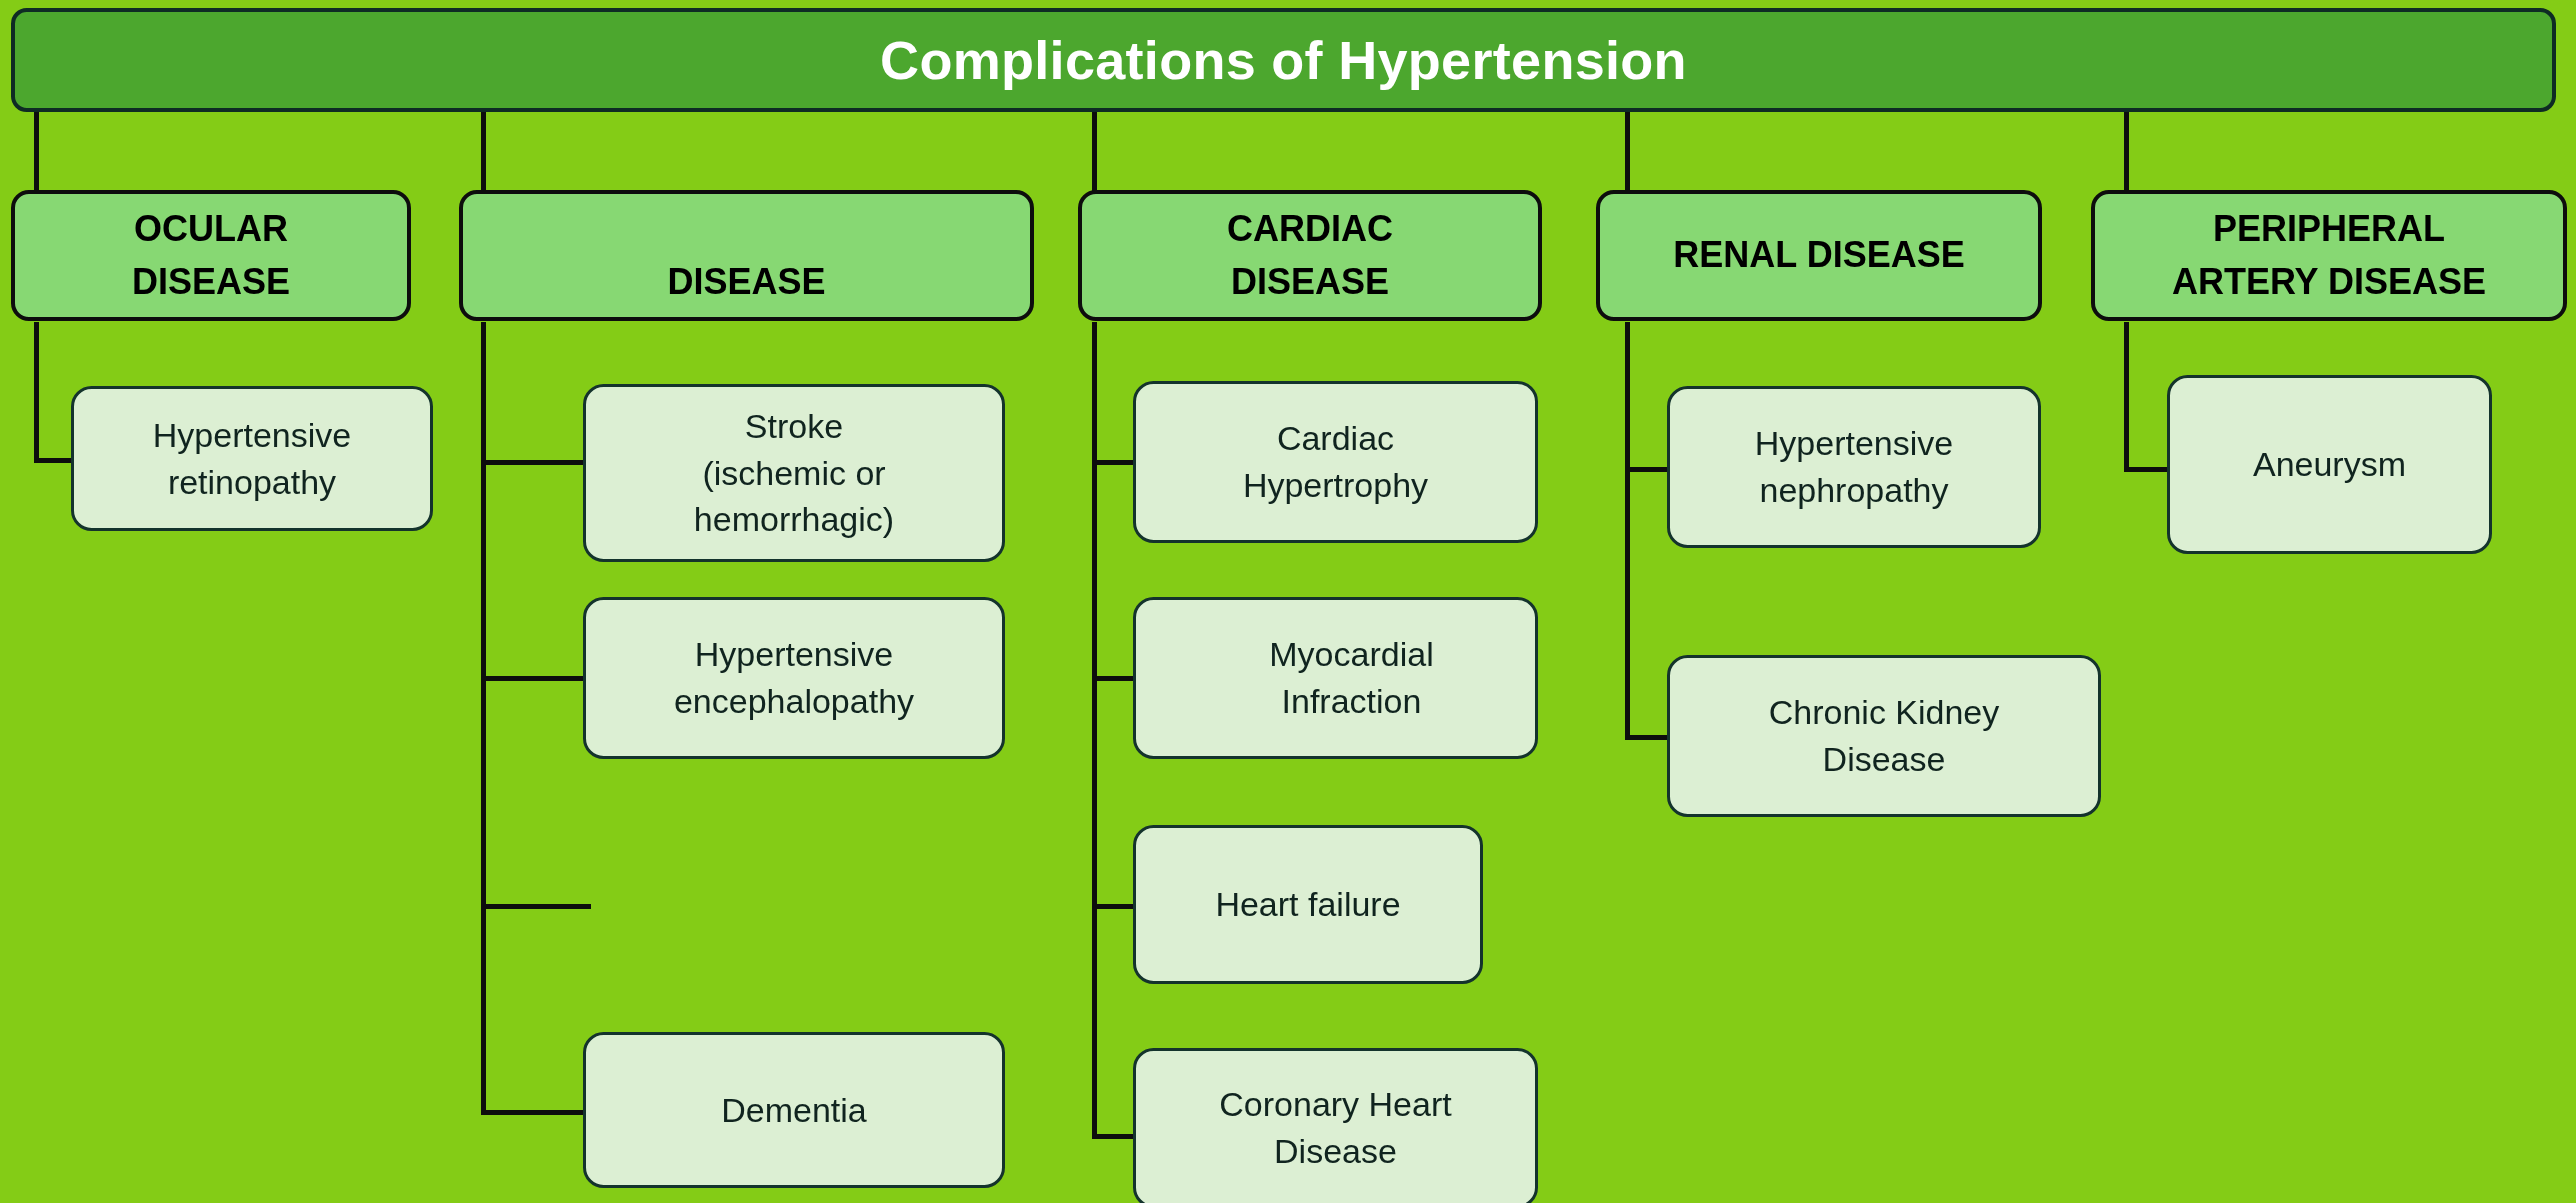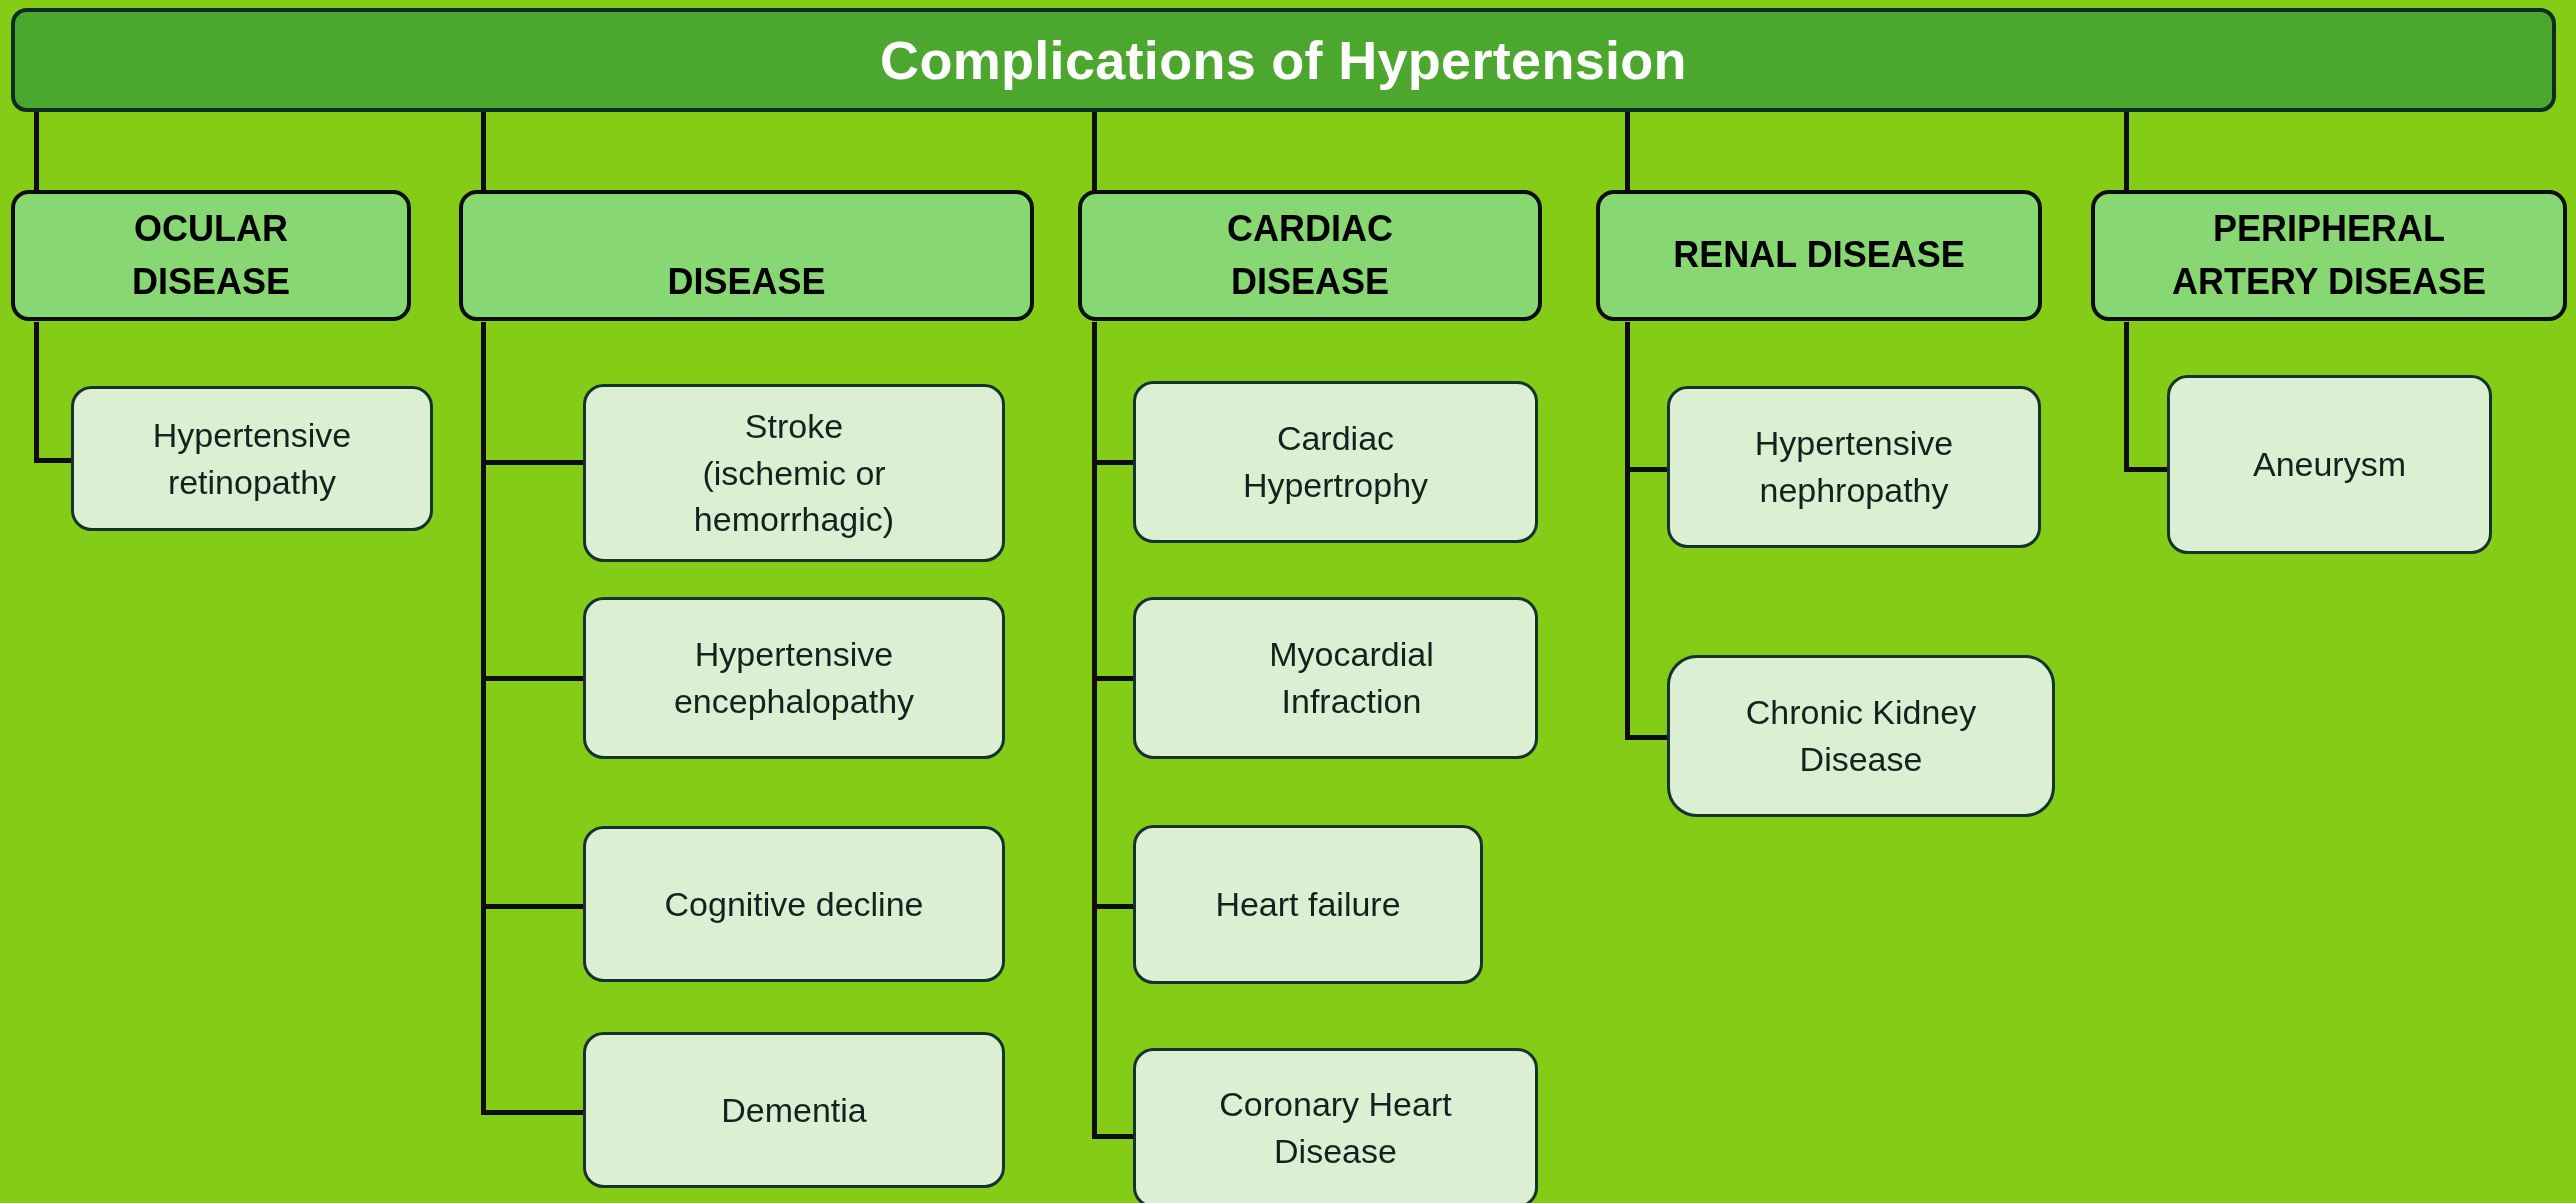--- a/index.html
+++ b/index.html
@@ -137,23 +137,20 @@
   <div class="leaf-box" style="left:583px; top:384px; width:422px; height:178px;">
     <span class="leaf-label"><span>Stroke</span><br><span>(ischemic or</span><br><span>hemorrhagic)</span></span>
   </div>
 
   <div class="line-h" style="left:481px; top:676px; width:110px;"></div>
   <div class="leaf-box" style="left:583px; top:597px; width:422px; height:162px;">
     <span class="leaf-label"><span>Hypertensive</span><br><span>encephalopathy</span></span>
   </div>
 
   <div class="line-h" style="left:481px; top:904px; width:110px;"></div>
-  <div class="leaf-box" style="left:583px; top:826px; width:422px; height:156px;">
-    <span class="leaf-label"><span>Cognitive decline</span></span>
-  </div>
 
   <div class="line-h" style="left:481px; top:1110px; width:110px;"></div>
   <div class="leaf-box" style="left:583px; top:1032px; width:422px; height:156px;">
     <span class="leaf-label"><span>Dementia</span></span>
   </div>
 
   <div class="line-v" style="left:1092px; top:322px; height:817px;"></div>
 
   <div class="line-h" style="left:1092px; top:460px; width:47px;"></div>
   <div class="leaf-box" style="left:1133px; top:381px; width:405px; height:162px;">
@@ -176,21 +173,21 @@
   </div>
 
   <div class="line-v" style="left:1625px; top:322px; height:418px;"></div>
 
   <div class="line-h" style="left:1625px; top:467px; width:48px;"></div>
   <div class="leaf-box" style="left:1667px; top:386px; width:374px; height:162px;">
     <span class="leaf-label"><span>Hypertensive</span><br><span>nephropathy</span></span>
   </div>
 
   <div class="line-h" style="left:1625px; top:735px; width:48px;"></div>
-  <div class="leaf-box" style="left:1667px; top:655px; width:388px; height:162px;border-radius:30px;">
+  <div class="leaf-box" style="left:1667px; top:655px; width:434px; height:162px;">
     <span class="leaf-label"><span>Chronic Kidney</span><br><span>Disease</span></span>
   </div>
 
   <div class="line-v" style="left:2124px; top:322px; height:149px;"></div>
   <div class="line-h" style="left:2124px; top:467px; width:48px;"></div>
   <div class="leaf-box" style="left:2167px; top:375px; width:325px; height:179px;">
     <span class="leaf-label"><span>Aneurysm</span></span>
   </div>
 
 </div>

